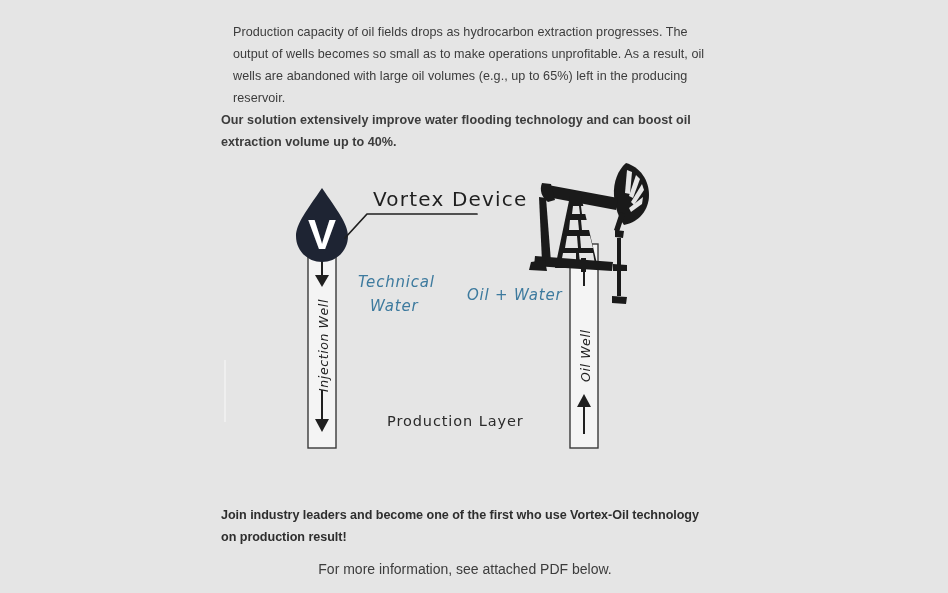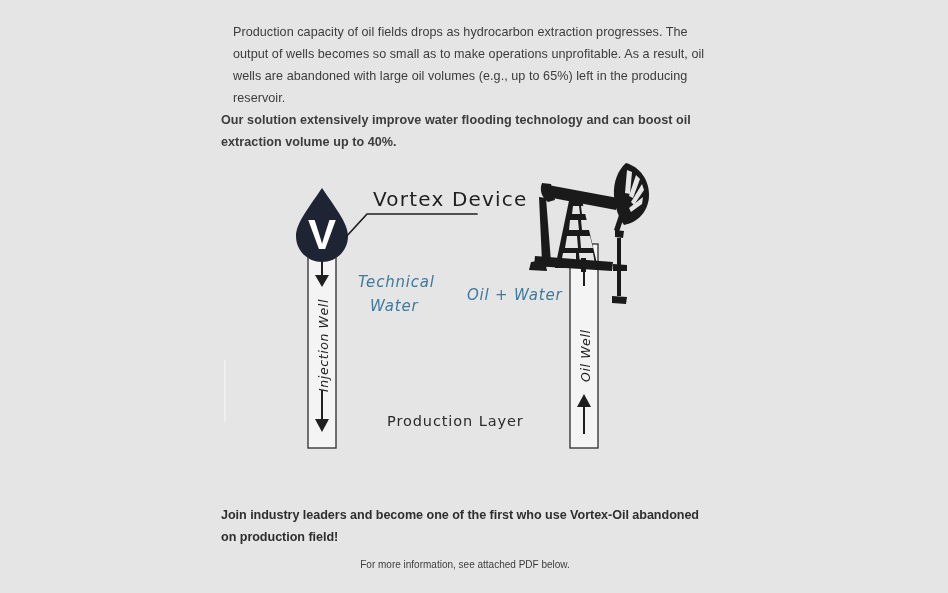--- a/index.html
+++ b/index.html
@@ -48,21 +48,21 @@
     letter-spacing: -0.05px;
   }
 
   .footnote {
     position: absolute;
     left: 221px;
     width: 488px;
     top: 545px;
     text-align: center;
     color: #3c3c3c;
-    font-size: 10px;
+    font-size: 14px;
     line-height: 20px;
   }
 
   
   #diagram {
     position: absolute;
     left: 215px;
     top: 150px;
     width: 510px;
     height: 325px;
@@ -196,17 +196,17 @@
         <rect x="402" y="88" width="4" height="58"></rect>
         <path d="M 397 146 L 412 147 L 411 154 L 397 153 Z"></path>
       </g>
 
       <g>
         <rect x="366" y="108" width="5" height="14" fill="#1a1a1a"></rect>
       </g>
     </svg>
   </div>
 
-  <p class="cta-block">Join industry leaders and become one of the first who use Vortex-Oil abandoned on production field!</p>
+  <p class="cta-block">Join industry leaders and become one of the first who use Vortex-Oil technology on production result!</p>
 
   <p class="footnote">For more information, see attached PDF below.</p>
 
 </div>
 
 </body></html>

